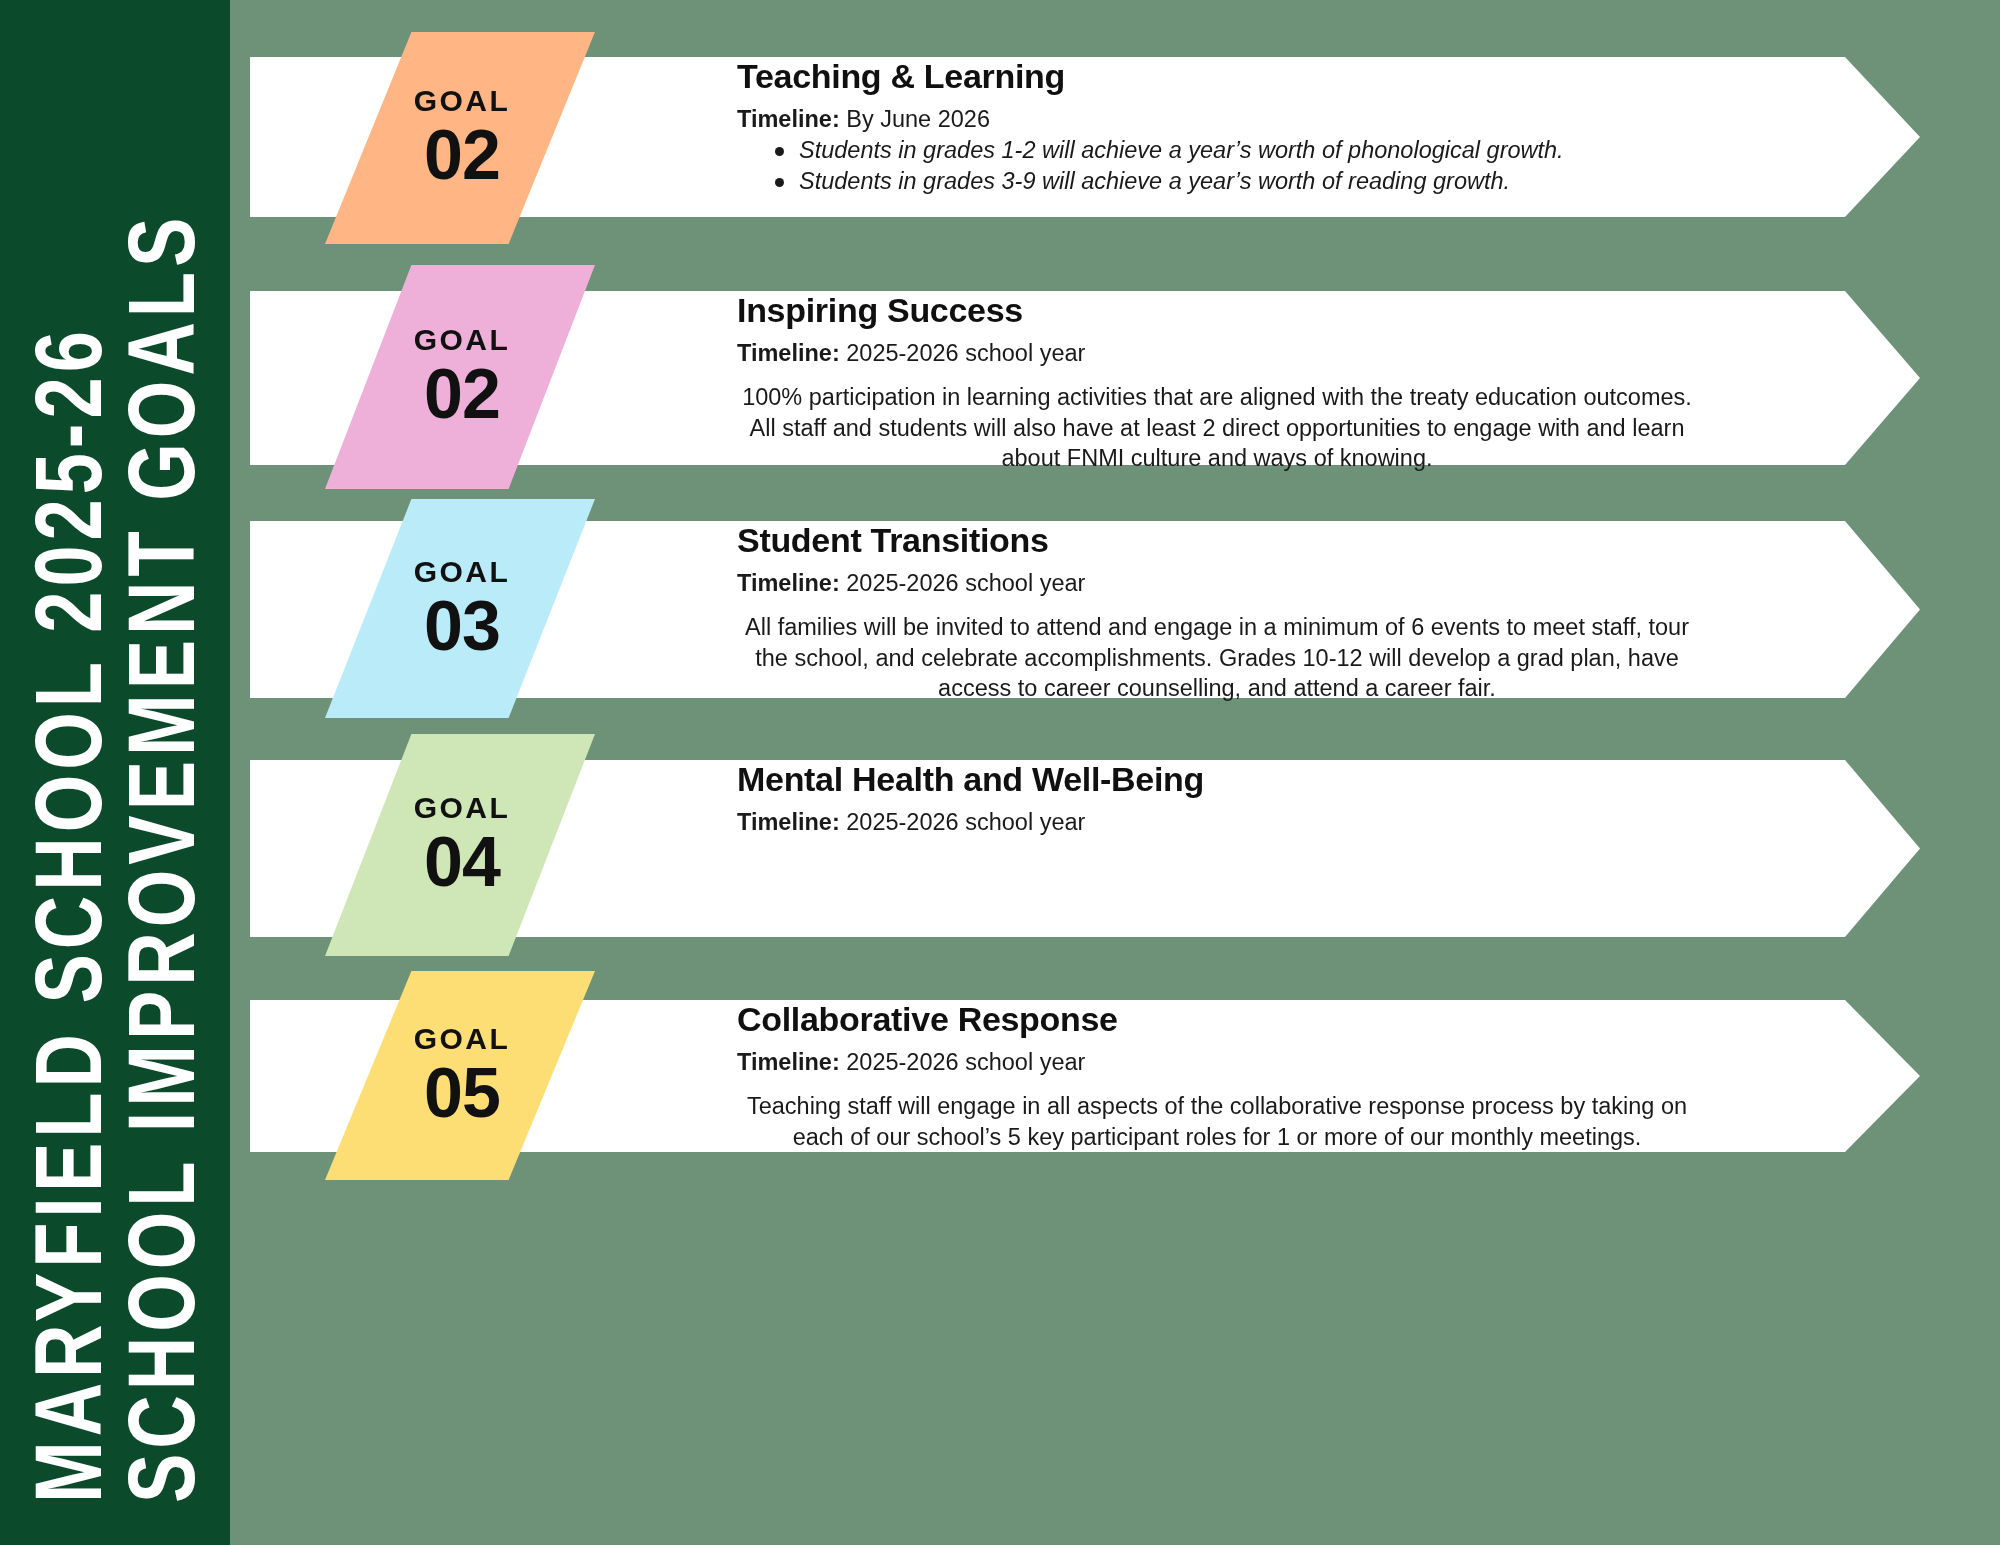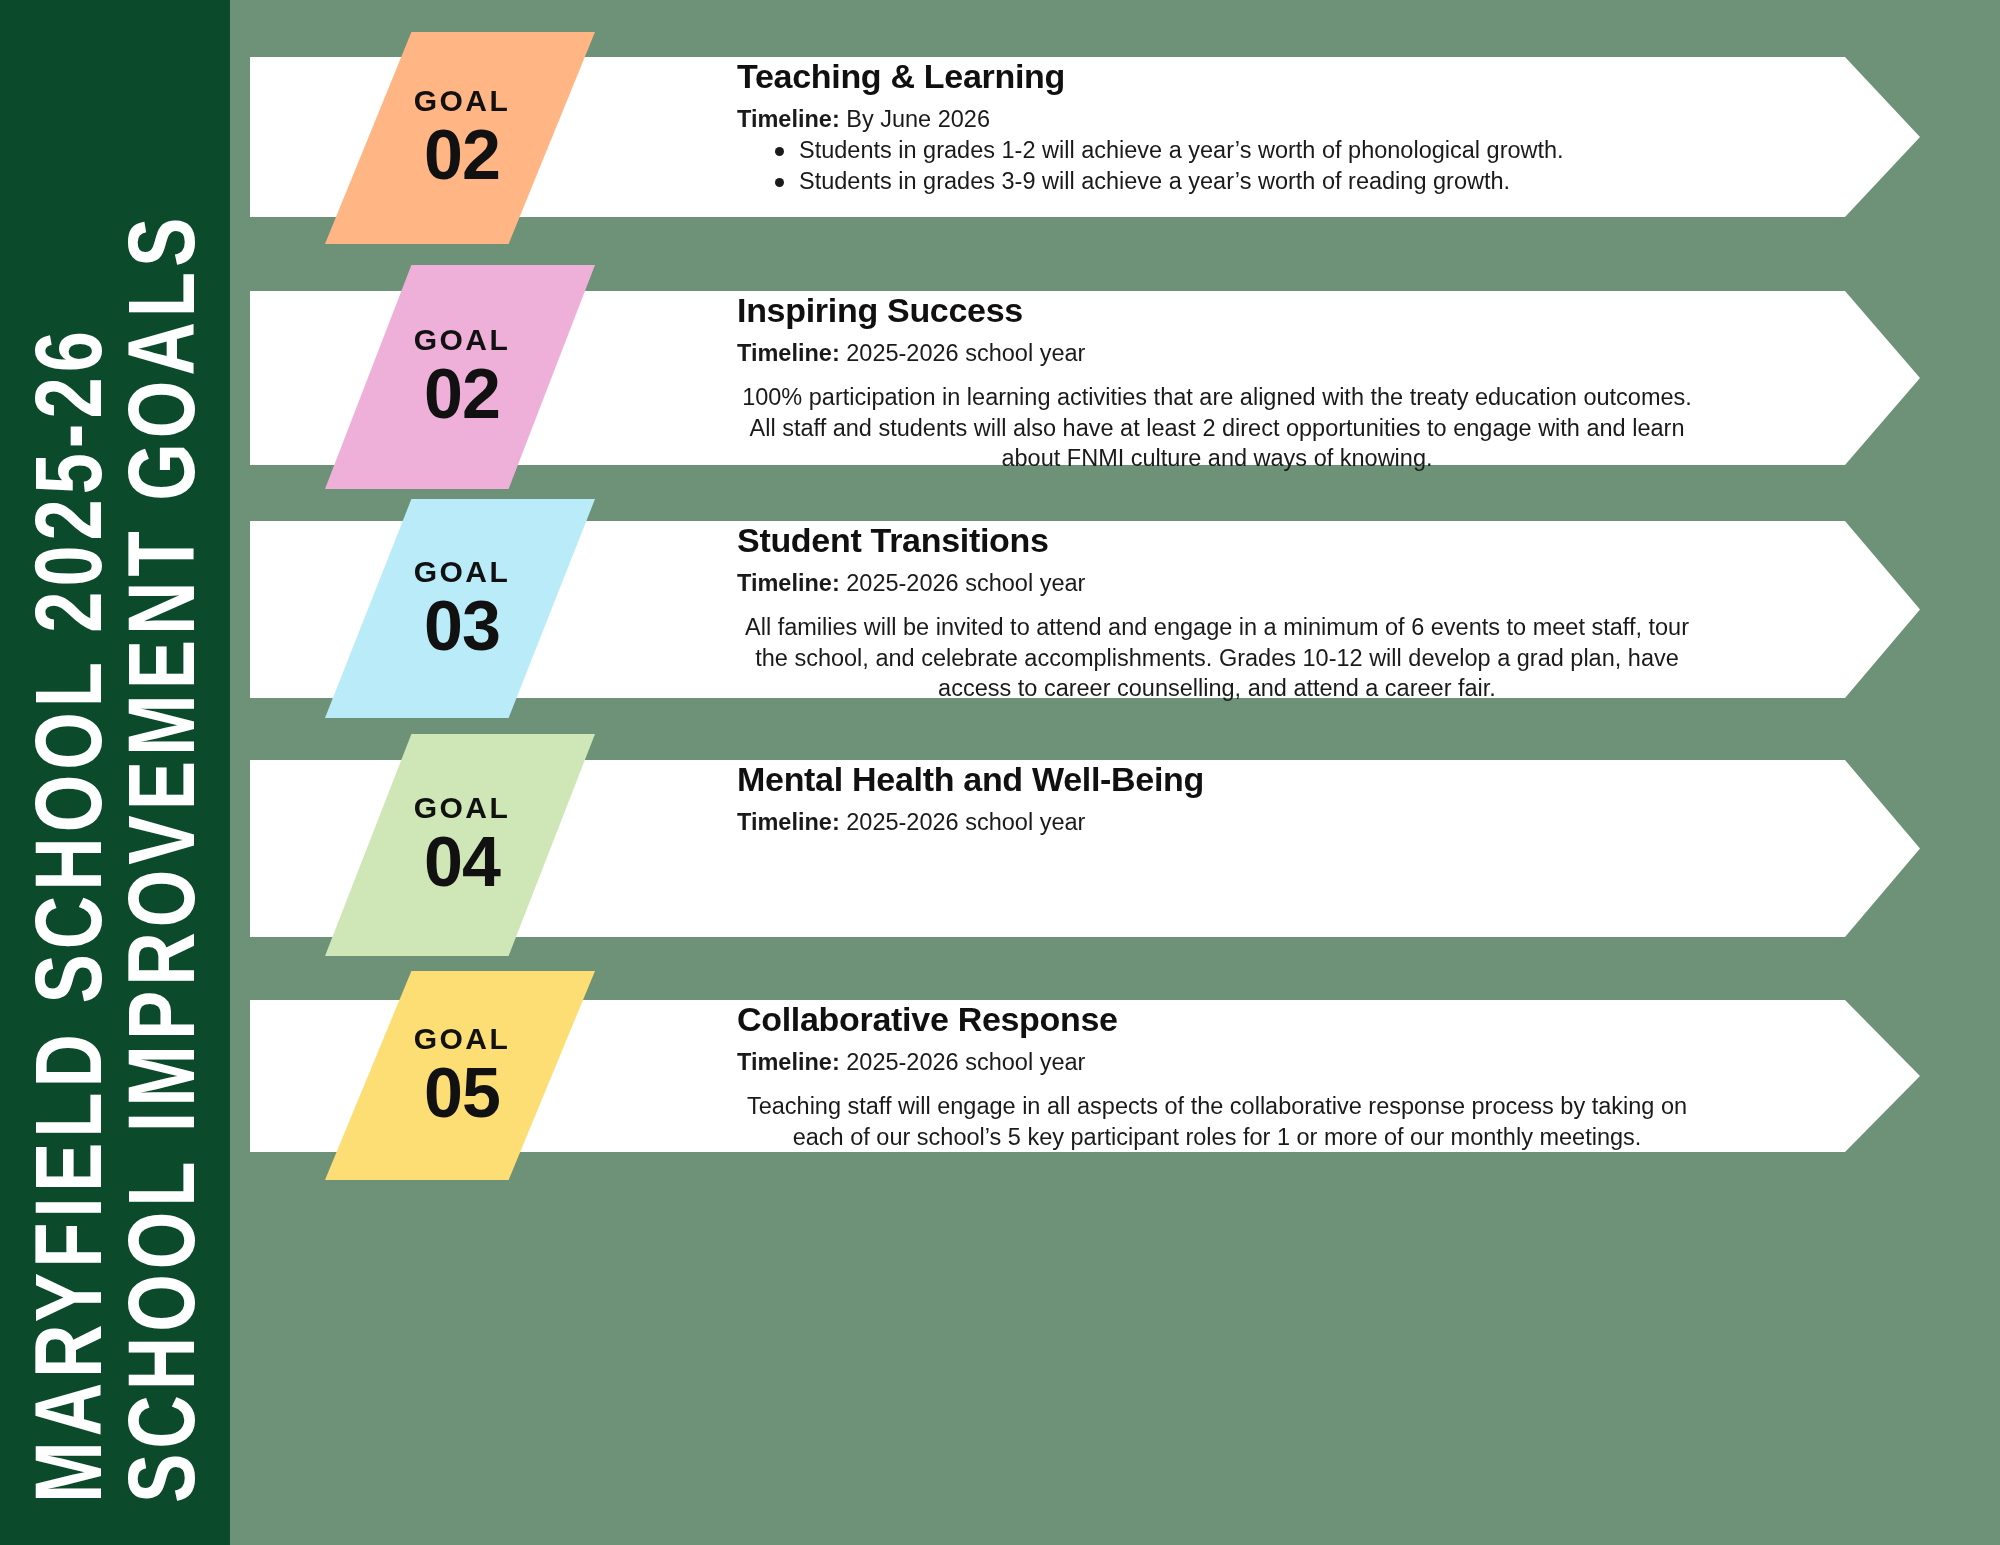--- a/index.html
+++ b/index.html
@@ -125,20 +125,21 @@
     font-size:23.5px;
     color:#1a1a1a;
     line-height:1.31;
   }
   .tl-label { font-weight:bold;text-align:right; }
   ul.bullets { list-style:none; margin:0; padding:0; }
   ul.bullets li {
     position:relative;
     padding-left:62px;
     line-height:1.32;
+    font-style:italic;
   }
   ul.bullets li:before {
     content:"";
     position:absolute;
     left:38px; top:12px;
     width:9px; height:9px;
     border-radius:50%;
     background:#1a1a1a;
   }
   .body-para { margin-top:13px;text-align:center; }

